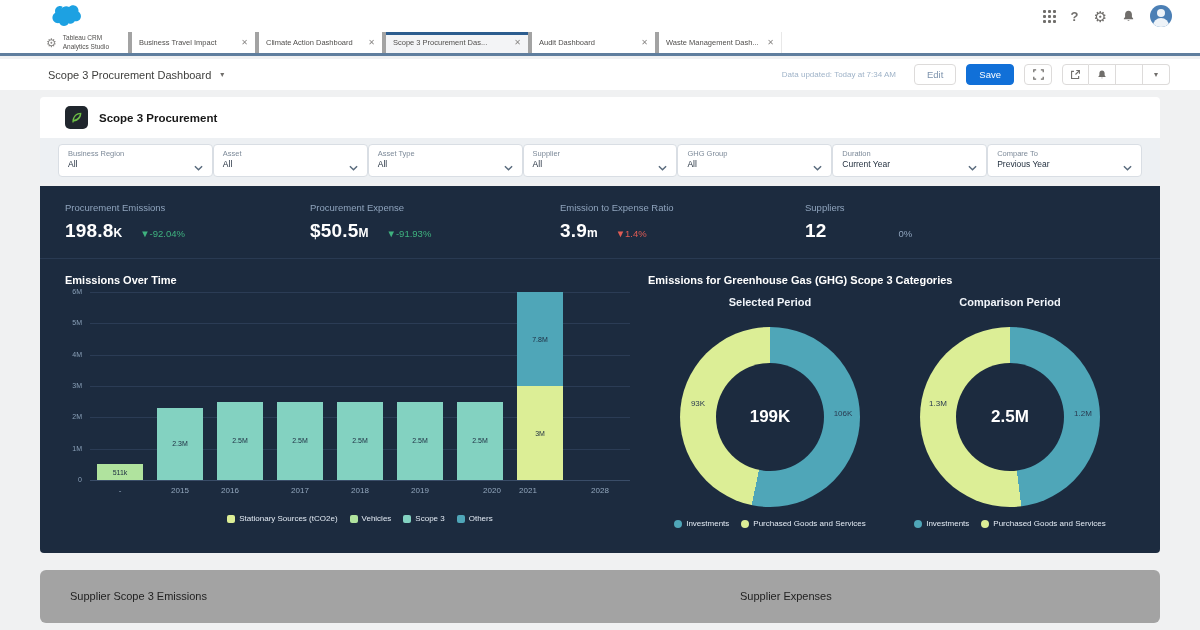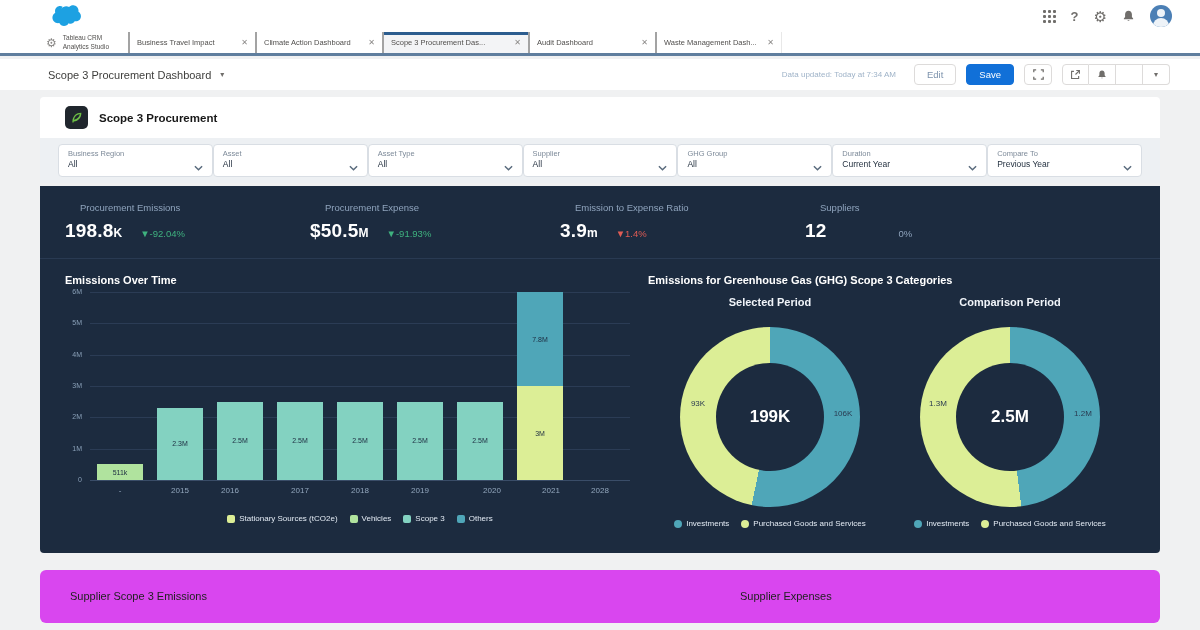--- a/index.html
+++ b/index.html
@@ -17,21 +17,21 @@
   .avatar .head { position:absolute; left:7px; top:4px; width:8px; height:8px; border-radius:50%; background:#eef3f8; }
   .avatar .body { position:absolute; left:3px; top:13px; width:16px; height:10px; border-radius:8px 8px 0 0; background:#eef3f8; }
 
   
   .tabbar { position:absolute; left:0; top:32px; width:1200px; height:24px; background:#fff;
     border-bottom:3px solid #5f7e9e; display:flex; }
   .appblock { width:128px; padding-left:46px; display:flex; align-items:center; gap:6px; flex:none; }
   .appblock .gear { font-size:12px; color:#8a8886; }
   .appname { font-size:6.5px; color:#514f4d; line-height:1.25; white-space:nowrap; }
   .tab { width:127px; flex:none; display:flex; align-items:center; padding:0 7px;
-    border-left:2px solid #a3a3a3; position:relative; background:#fff; cursor:pointer; }
+    border-left:4px solid #a3a3a3; position:relative; background:#fff; cursor:pointer; }
   .tab:last-child { border-right:1px solid #e8e8e8; }
   .tab-label { flex:1; font-size:7.5px; color:#514f4d; white-space:nowrap; overflow:hidden; }
   .tab-x { font-size:8px; color:#8a8886; margin-left:4px; }
   .tab.active { background:#f3f4f6; width:146px; }
   .tab.active::before { content:""; position:absolute; left:0; top:0; right:0; height:3px; background:#2c5d8f; }
 
   
   .toolbar { position:absolute; left:0; top:59px; width:1200px; height:31px; background:#fff; display:flex; align-items:center; }
   .tb-title { margin-left:48px; font-size:11px; color:#3e3e3c; display:flex; align-items:center; gap:9px; }
   .tb-title .caret { font-size:8px; color:#706e6b; }
@@ -60,21 +60,21 @@
   .f-label { font-size:7.5px; color:#7d8a99; line-height:1.3; white-space:nowrap; }
   .f-value { font-size:8.5px; color:#243140; line-height:1.3; white-space:nowrap; }
   .f-chev { position:absolute; right:9px; top:12px; }
 
   
   .dark { position:absolute; left:40px; top:186px; width:1120px; height:367px; background:#1c2b3f;
     border-radius:0 0 4px 4px; color:#fff; }
   .kpi-band { position:absolute; left:0; top:4px; right:0; height:69px; border-bottom:1px solid #293a52;
     display:flex; padding:12px 0 0 25px; }
   .kpi { flex:none; }
-  .kpi-label { font-size:9.5px; color:#8fa4bd; margin-bottom:7px; white-space:nowrap;margin-left:15px; }
+  .kpi-label { font-size:9.5px; color:#8fa4bd; margin-bottom:7px; white-space:nowrap; }
   .kpi-row { display:flex; align-items:baseline; }
   .kpi-value { font-size:19px; font-weight:bold; color:#fff; letter-spacing:.2px; }
   .kpi-suffix { font-size:12px; font-weight:bold; }
   .kpi-delta { font-size:9.5px; margin-left:18px; }
   .kpi-delta.wide { margin-left:72px; }
 
   .chart-title { position:absolute; font-size:11px; font-weight:bold; color:#fff; white-space:nowrap; }
   .plot { position:absolute; left:50px; top:106px; width:540px; height:188px; }
   .gridline { position:absolute; left:0; right:0; height:1px; background:#2b3c55; }
   .gridline.zero { background:#3a4d68; }
@@ -91,21 +91,21 @@
   .legend .lt { font-size:8px; color:#e2eaf3; white-space:nowrap; }
 
   .donut-title { position:absolute; width:200px; text-align:center; font-size:11px; font-weight:bold; color:#f0f4f9; }
   .donut { position:absolute; width:180px; height:180px; border-radius:50%; }
   .donut-hole { position:absolute; left:36px; top:36px; width:108px; height:108px; border-radius:50%; background:#1c2b3f; }
   .donut-center { position:absolute; left:90px; top:90px; transform:translate(-50%,-50%);
     font-size:17px; font-weight:bold; color:#fff; }
   .donut-side { position:absolute; transform:translate(-50%,-50%); font-size:8px; color:#2a3a50; }
 
   
-  .bottom-card { position:absolute; left:40px; top:570px; width:1120px; height:53px; background:#d946ef; border-radius:6px; }
+  .bottom-card { position:absolute; left:40px; top:570px; width:1120px; height:53px; background:#a3a3a3; border-radius:6px; }
   .bc-title { position:absolute; top:20px; font-size:11px; color:#222; white-space:nowrap; }
 </style>
 </head>
 <body>
 
 <div class="gheader">
   <svg class="sf-logo" viewBox="0 0 48 34">
     <path fill="#1da1e2" d="M20 7c2.5-3.6 7.4-4.8 11.2-2.7 1.9-2 4.8-2.9 7.5-2.2 4 1 6.5 4.8 5.8 8.8 2.2 1.3 3.5 3.7 3.5 6.3 0 4.1-3.3 7.4-7.4 7.4-.5 0-1 0-1.5-.1-1.1 2.1-3.3 3.4-5.7 3.4-1 0-2-.2-2.9-.7-1.2 2.4-3.7 4-6.5 4-2.9 0-5.4-1.7-6.6-4.2-.6.1-1.2.2-1.8.2-4.4 0-8-3.6-8-8 0-2.9 1.6-5.5 4-6.9-.2-.7-.3-1.4-.3-2.1 0-4 3.2-7.2 7.2-7.2 1.3 0 2.5.3 3.5 1z"></path>
   </svg>
   <div class="gicons">
@@ -359,21 +359,21 @@
       <span class="ytick" style="position: absolute; left: 0px; top: 102px;">6M</span>
     </div>
   <div class="xlabels" id="bar-xlabels">
       <span style="left: 0px; width: 60px;">-</span>
       <span style="left: 60px; width: 60px;">2015</span>
       <span style="left: 110px; width: 60px;">2016</span>
       <span style="left: 180px; width: 60px;">2017</span>
       <span style="left: 240px; width: 60px;">2018</span>
       <span style="left: 300px; width: 60px;">2019</span>
       <span style="left: 372px; width: 60px; text-align: center;">2020</span>
-      <span style="left: 431px; width: 60px;">2021</span>
+      <span style="left: 408px; width: 60px;">2021</span>
       <span style="left: 480px; width: 60px;">2028</span>
     </div>
   <div class="legend" id="bar-legend" style="left:50px; top:328px; width:540px;">
       <span class="li">
         <span class="sq" style="background: rgb(220, 238, 150);"></span>
         <span class="lt">Stationary Sources (tCO2e)</span>
       </span>
       <span class="li">
         <span class="sq" style="background: rgb(176, 227, 158);"></span>
         <span class="lt">Vehicles</span>

